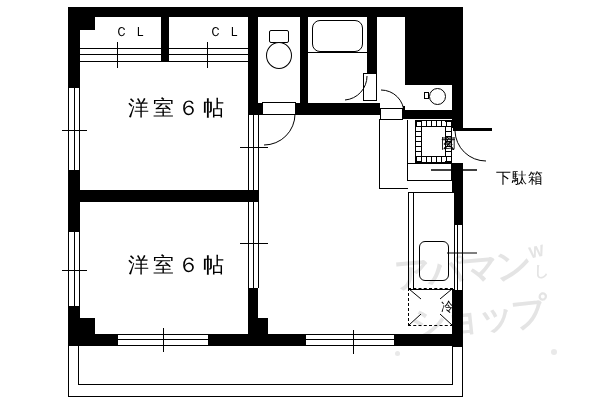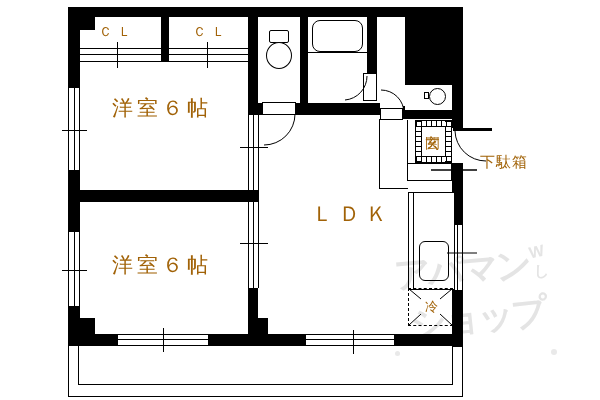--- a/index.html
+++ b/index.html
@@ -3,21 +3,21 @@
 <meta charset="utf-8">
 <style>
   html,body{margin:0;padding:0;background:#fff;}
   #stage{position:relative;width:600px;height:400px;background:#ffffff;overflow:hidden;
          font-family:"Liberation Sans","DejaVu Sans",sans-serif;}
   .b{position:absolute;background:#000;}
   .wh{position:absolute;background:#fff;}
   .ln{position:absolute;background:#000;}
   .outline{position:absolute;background:#fff;border:1px solid #000;box-sizing:border-box;}
   .leaf{position:absolute;background:#fff;border:1px solid #000;box-sizing:border-box;}
-  .txt{position:absolute;color:#a16207;white-space:nowrap;line-height:1;}
+  .txt{position:absolute;color:#000000;white-space:nowrap;line-height:1;margin-left:16px;}
   .hatch{position:absolute;}
   svg.overlay{position:absolute;left:0;top:0;pointer-events:none;}
   #watermark{position:absolute;left:0;top:0;width:600px;height:400px;
              mix-blend-mode:darken;pointer-events:none;}
   #watermark .wm{position:absolute;color:#e4e4e4;font-weight:bold;white-space:nowrap;line-height:1;}
   #watermark .dot{position:absolute;background:#e9e9e9;border-radius:50%;}
 </style>
 </head>
 <body>
 
@@ -136,23 +136,22 @@
     <line x1="452" y1="325" x2="440" y2="314" stroke="#000" stroke-width="1"></line>
     <line x1="431" y1="170" x2="456" y2="170" stroke="#000" stroke-width="1.5"></line>
     <line x1="463" y1="170" x2="477" y2="170" stroke="#000" stroke-width="1.5"></line>
     <line x1="447" y1="253" x2="477" y2="253" stroke="#000" stroke-width="1"></line>
   </svg>
 
   <div class="txt" style="left:99px;top:25px;font-size:13px;letter-spacing:6px">ＣＬ</div>
   <div class="txt" style="left:193px;top:25px;font-size:13px;letter-spacing:6px">ＣＬ</div>
   <div class="txt" style="left:112px;top:97px;font-size:21px;letter-spacing:4px">洋室６帖</div>
   <div class="txt" style="left:112px;top:254px;font-size:21px;letter-spacing:4px">洋室６帖</div>
-  <div class="txt" style="left:312px;top:203px;font-size:21px;letter-spacing:6px">ＬＤＫ</div>
   <div class="txt" style="left:426px;top:124px;font-size:14px;letter-spacing:2px;writing-mode:vertical-rl">玄関</div>
-  <div class="txt" style="left:480px;top:154px;font-size:15px;letter-spacing:1px">下駄箱</div>
+  <div class="txt" style="left:480px;top:170px;font-size:15px;letter-spacing:1px">下駄箱</div>
   <div class="txt" style="left:425px;top:300px;font-size:13px">冷</div>
 
   <div id="watermark">
     <span class="wm" style="left:394px;top:252px;font-size:36px;letter-spacing:-3px;transform:rotate(-5deg)">アパマン</span>
     <span class="wm" style="left:410px;top:300px;font-size:36px;letter-spacing:-3px;transform:rotate(-6deg)">ショップ</span>
     <span class="wm" style="left:529px;top:244px;font-size:16px;transform:rotate(-12deg)">W</span>
     <span class="wm" style="left:534px;top:263px;font-size:15px">し</span>
     <span class="dot" style="left:395px;top:351px;width:5px;height:5px"></span>
     <span class="dot" style="left:551px;top:349px;width:6px;height:6px"></span>
   </div>

